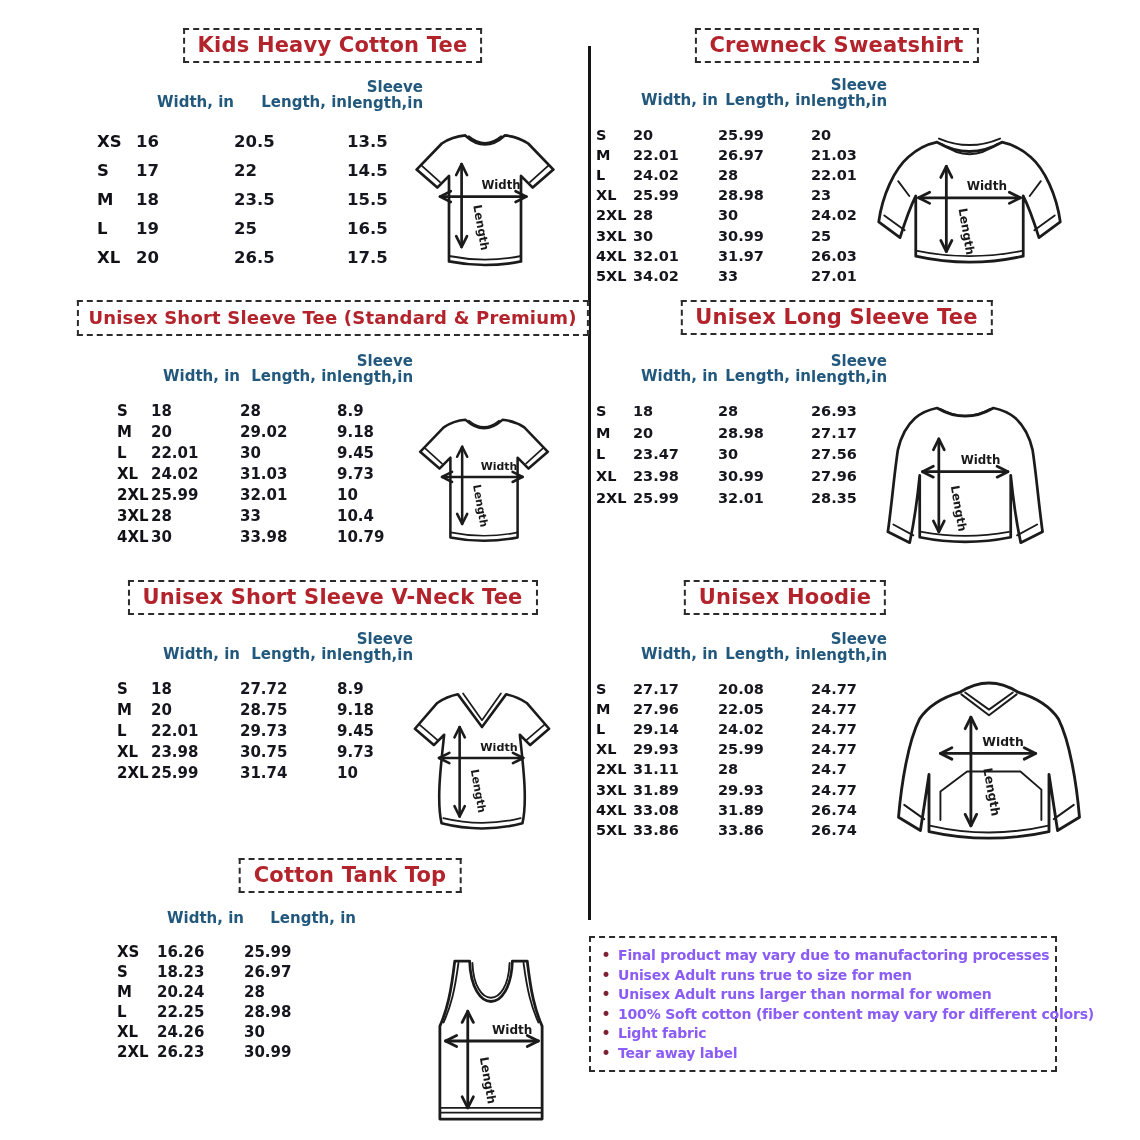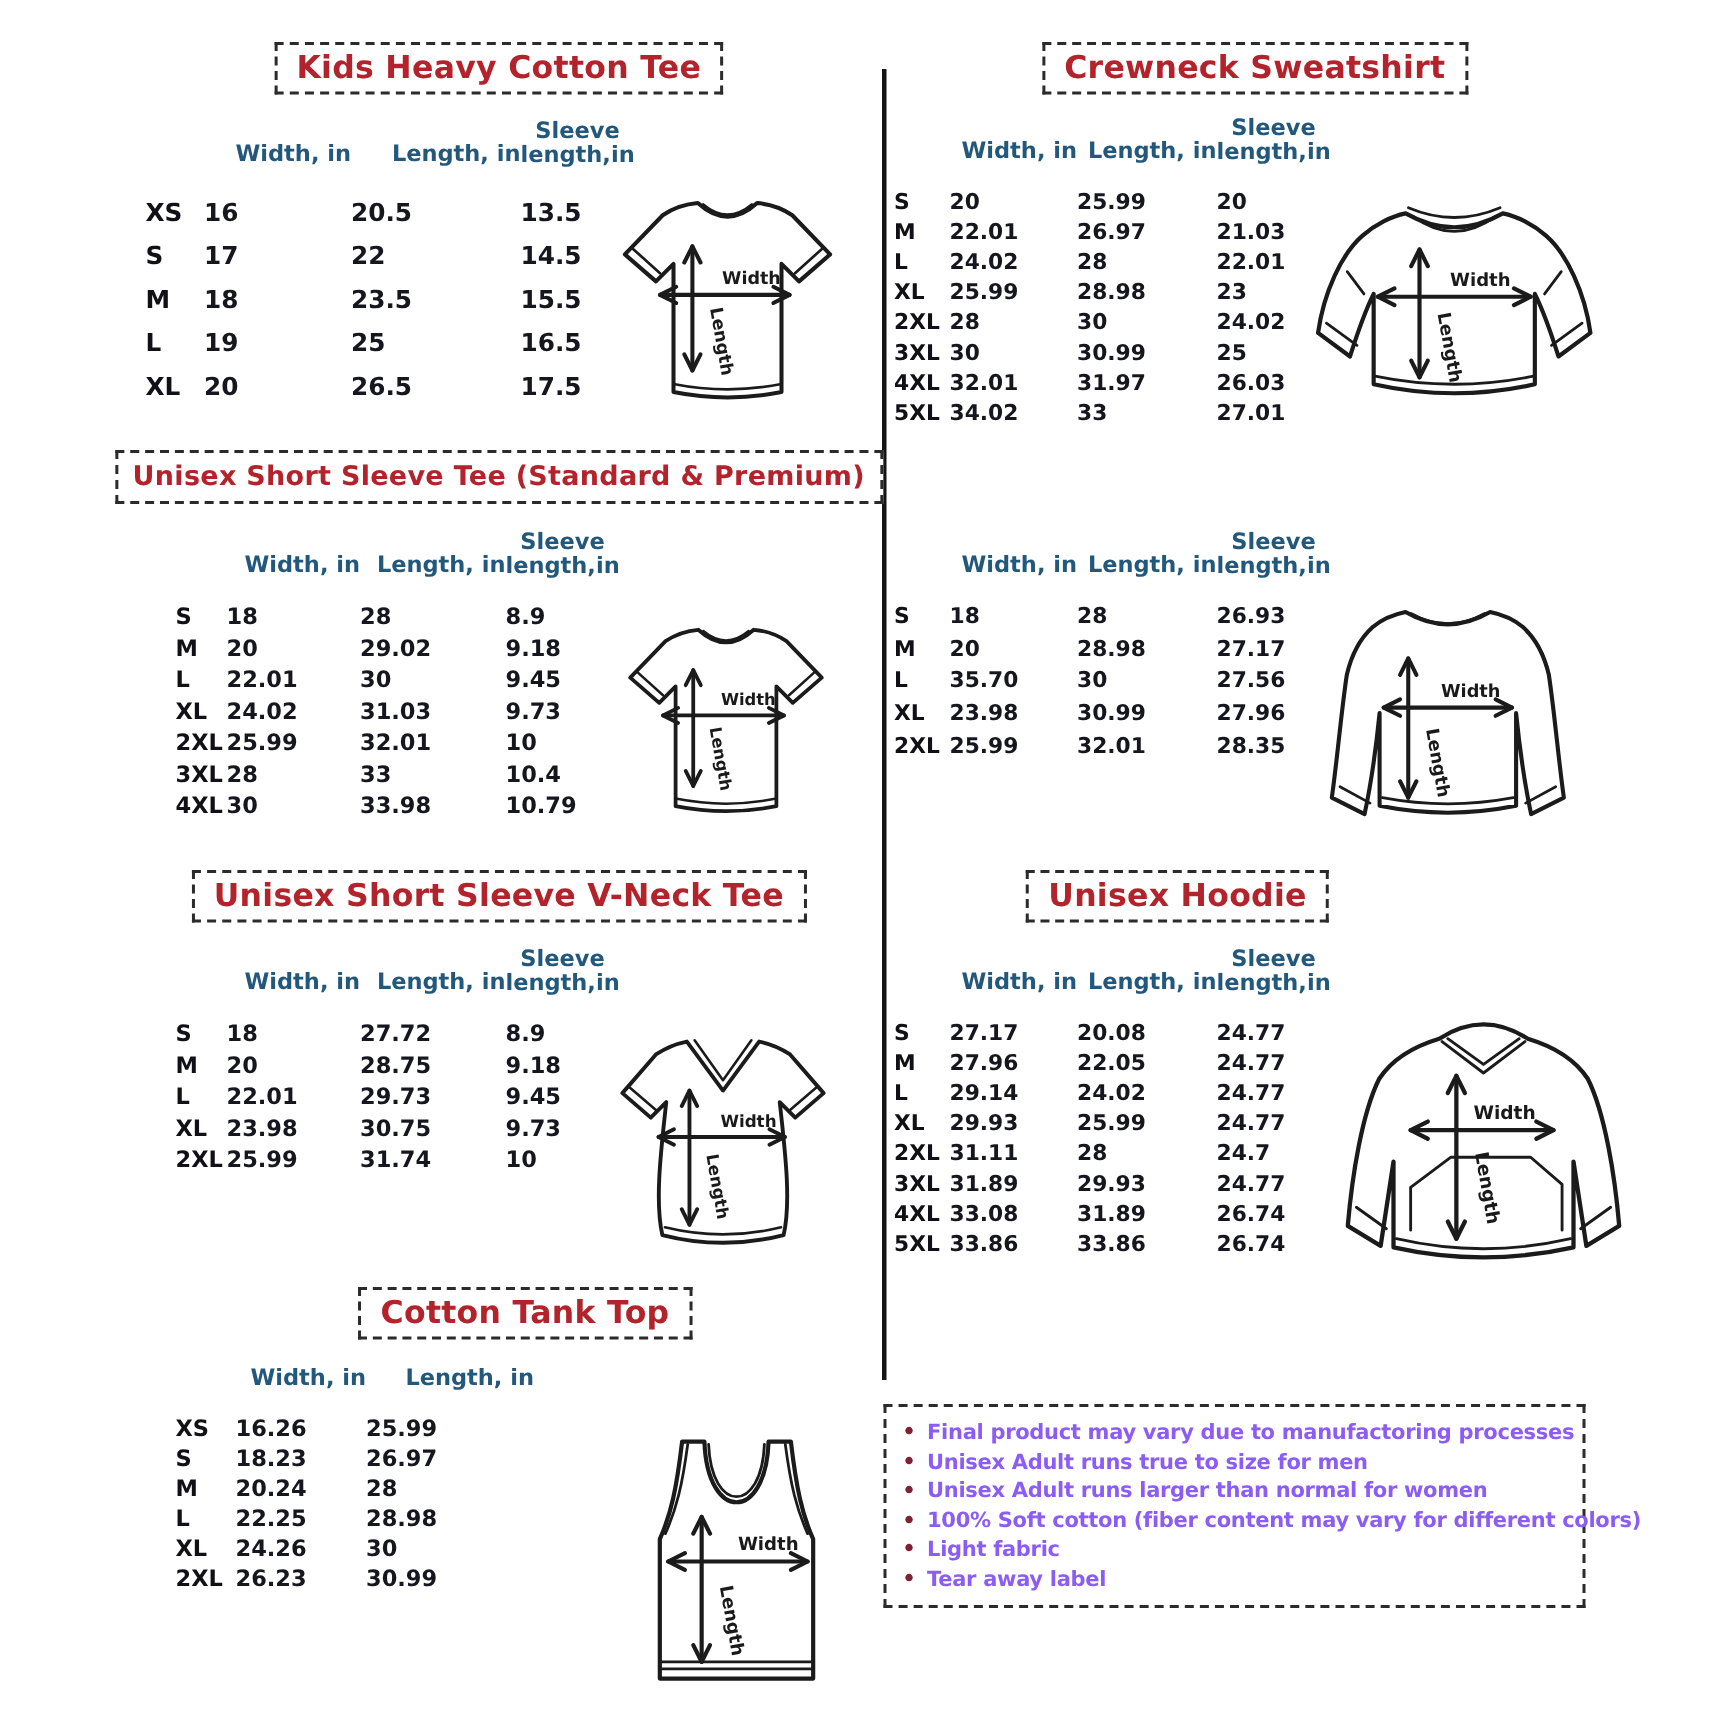--- a/index.html
+++ b/index.html
@@ -18,21 +18,21 @@
   }
   .title-box.small { font-size:18px; padding:5px 10px 6px; }
   .title-box.fixed { left:var(--tx); }
   .size-table { position:absolute; }
   .thead {
     display:grid; align-items:end; color:#23587d; font-weight:bold;
     font-size:15px; margin-bottom:15px; line-height:1.15;
   }
   .thead .c { white-space:nowrap;text-align:right; }
   .thead .c.sleeve {
-    white-space:normal; max-width:76px; text-align:center; justify-self:start;
+    white-space:normal; max-width:76px; text-align:right; justify-self:start;
     line-height:1.05;
   }
   .trow { display:grid; align-items:center; }
   .c.sz { font-weight:bold; color:#101016; }
   .c.val { font-weight:bold; color:#16161e; }
   
   .g-kids  { grid-template-columns:39px 98px 113px 82px; }
   .g-left  { grid-template-columns:34px 89px 97px 82px; }
   .g-right { grid-template-columns:37px 85px 93px 82px; }
   .g-tank  { grid-template-columns:40px 87px 112px; }
@@ -283,20 +283,21 @@
       <g>
         <line x1="74" y1="58" x2="74" y2="150"></line>
         <path d="M68,70 L74,58 L80,70"></path>
         <path d="M68,138 L74,150 L80,138"></path>
         <text transform="translate(87,104) rotate(80)">Length</text>
       </g>
     </svg>
   </section>
 
   <section class="panel" style="left:593px; top:300px; width:487px; height:272px;">
+    <div class="title-box">Unisex Long Sleeve Tee</div>
     <div class="size-table" style="left:3px; top:54px;">
       <div class="thead g-right">
         <span class="c sz"></span>
         <span class="c">Width, in</span>
         <span class="c">Length, in</span>
         <span class="c sleeve">Sleeve length,in</span>
       </div>
       <div class="tbody rows-r21">
           <div class="trow g-right">
           <span class="c sz">S</span>
@@ -305,21 +306,21 @@
           <span class="c val">26.93</span>
         </div>
           <div class="trow g-right">
           <span class="c sz">M</span>
           <span class="c val">20</span>
           <span class="c val">28.98</span>
           <span class="c val">27.17</span>
         </div>
           <div class="trow g-right">
           <span class="c sz">L</span>
-          <span class="c val">35.70</span>
+          <span class="c val">23.47</span>
           <span class="c val">30</span>
           <span class="c val">27.56</span>
         </div>
           <div class="trow g-right">
           <span class="c sz">XL</span>
           <span class="c val">23.98</span>
           <span class="c val">30.99</span>
           <span class="c val">27.96</span>
         </div>
           <div class="trow g-right">

